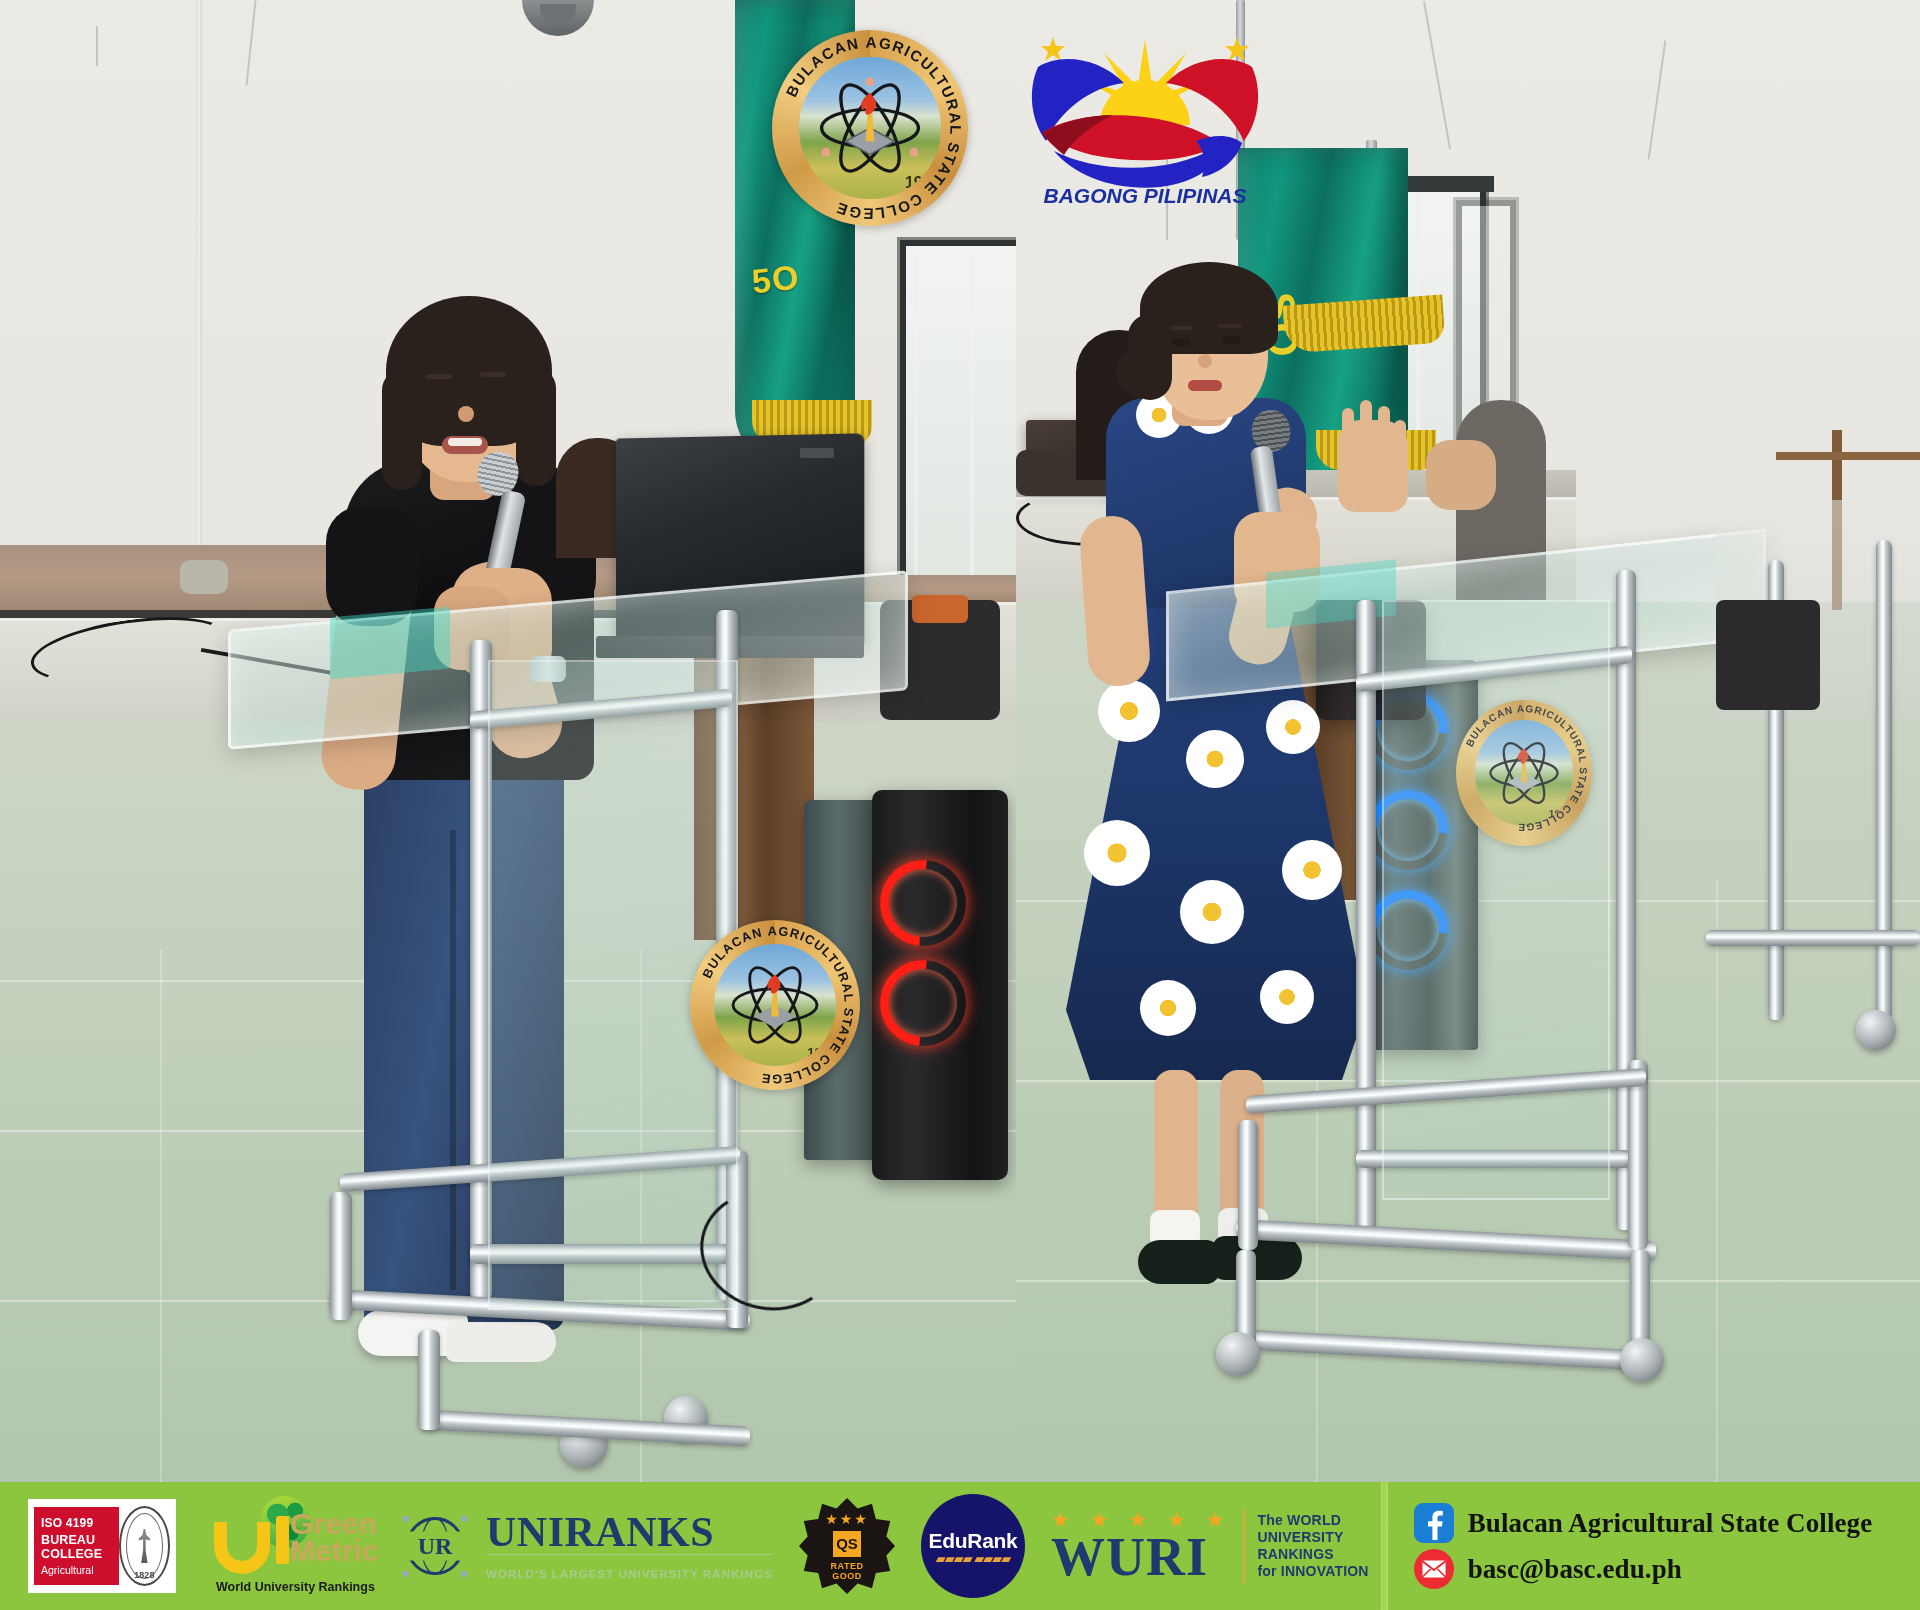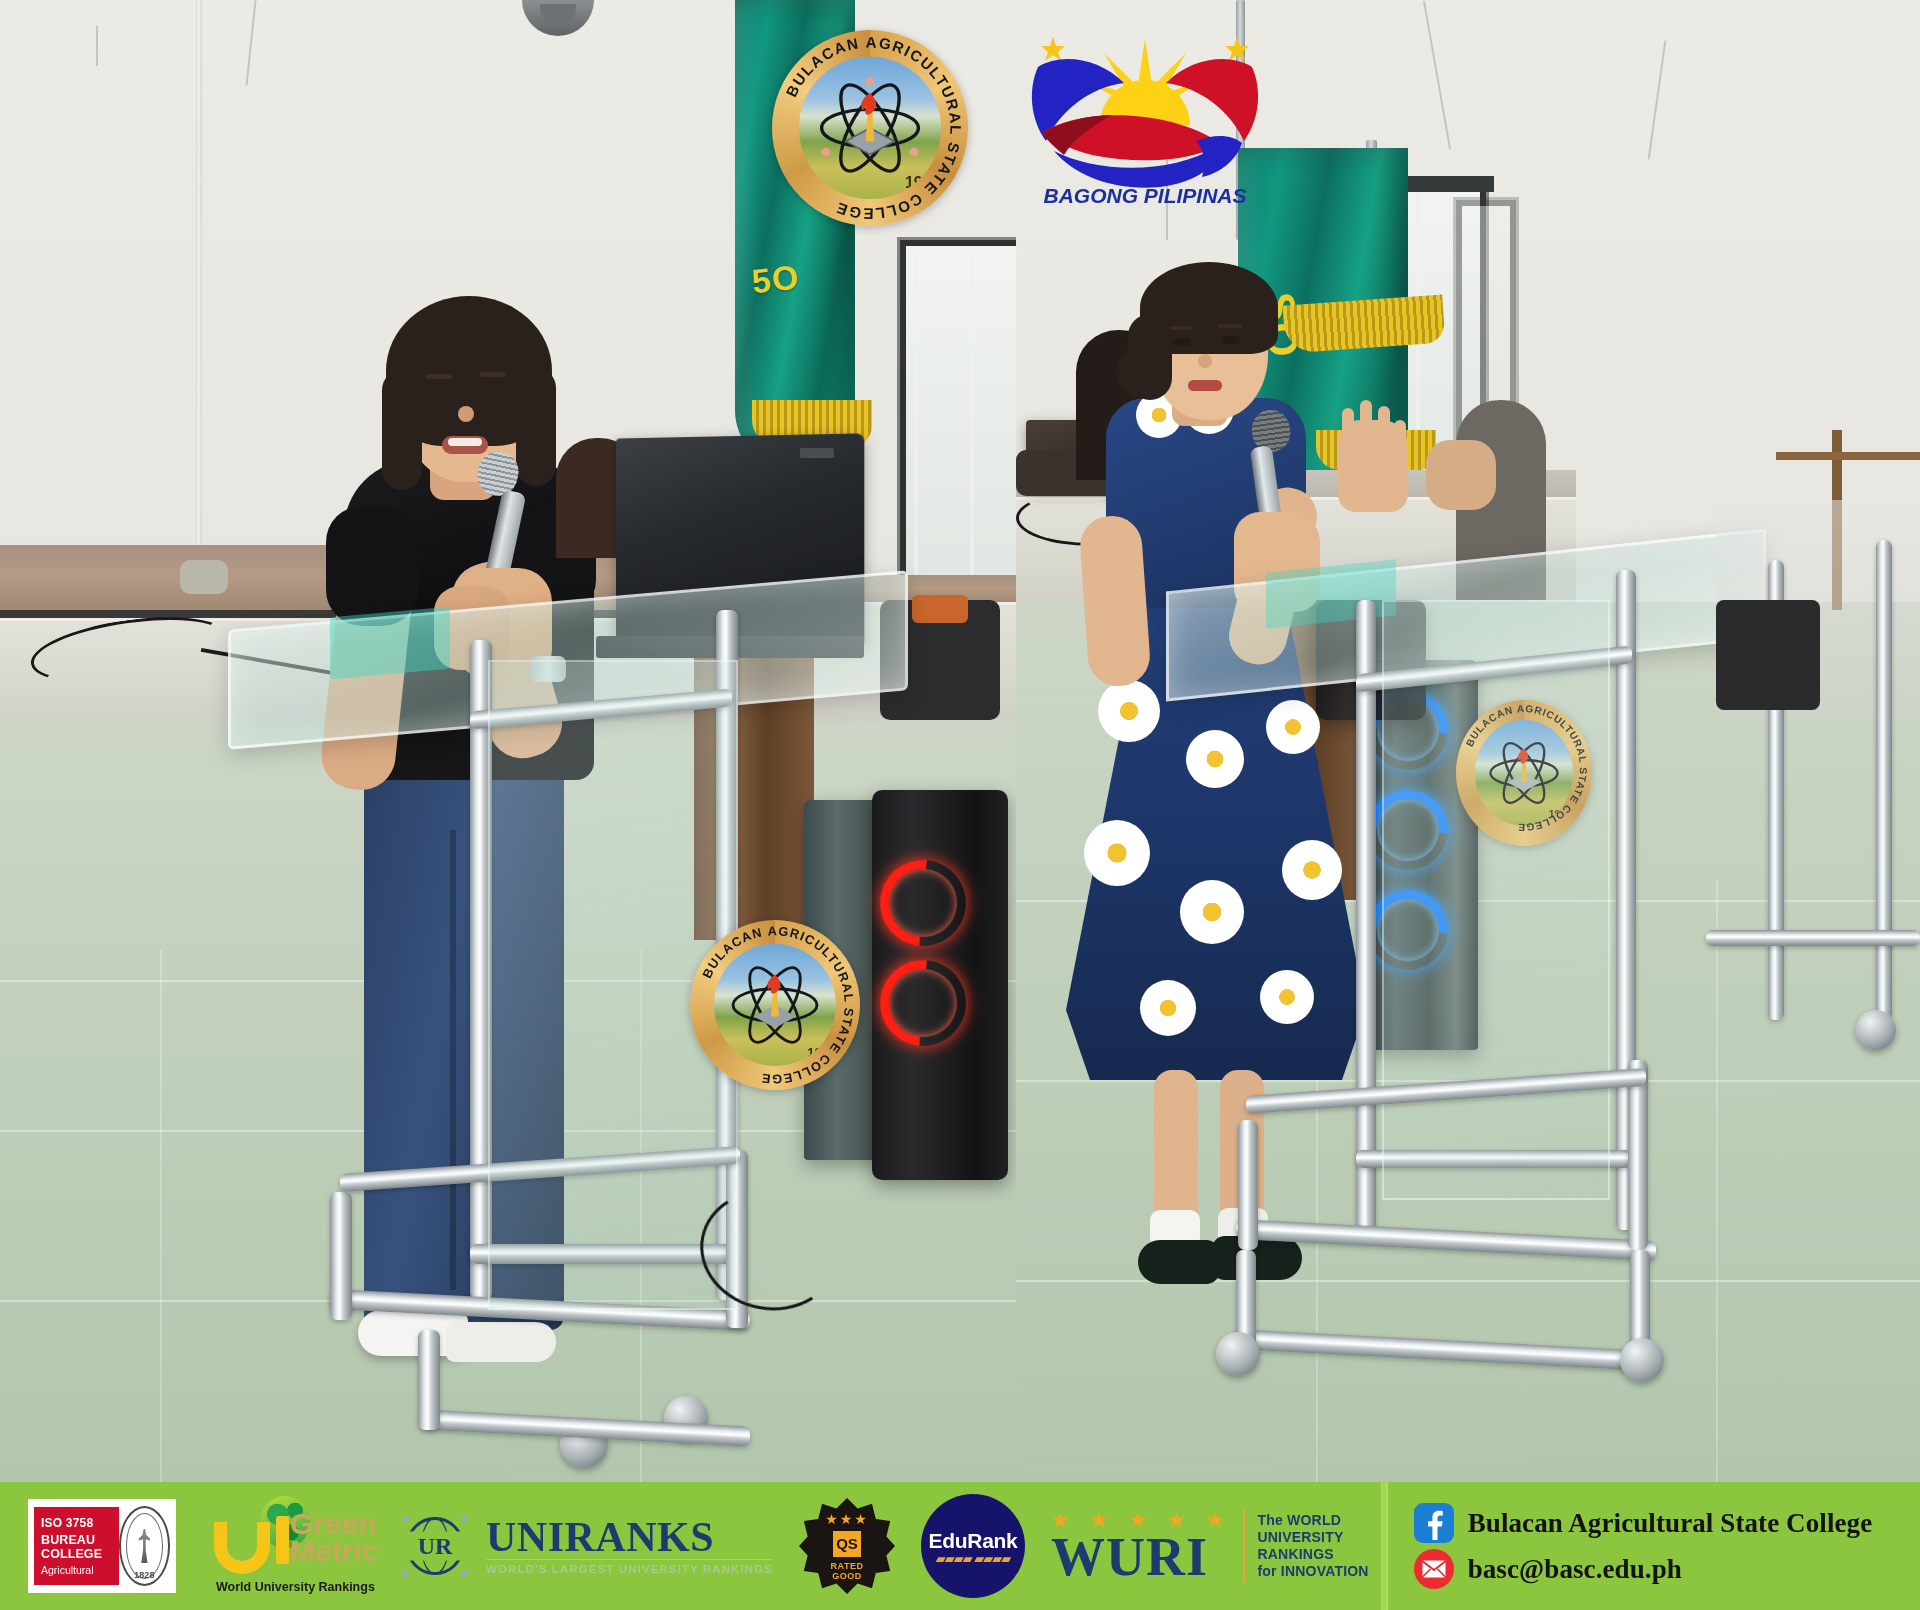--- a/index.html
+++ b/index.html
@@ -285,21 +285,21 @@
     text-align:center; font-size:24px; font-weight:800; color:#1F3A6E;
     font-family:"Liberation Serif", serif; background:#8CC63F; padding:1px 0;
   }
   .ur-star { position:absolute; color:#9aa7c6; font-size:13px; }
   .uniranks-word {
     font-family:"Liberation Serif", serif;
     font-size:42px; font-weight:700; color:#1F3A6E; letter-spacing:.5px; line-height:40px;
   }
   .uniranks-sub {
     font-size:11.5px; font-weight:600; color:#a8c98f; letter-spacing:1.1px;
-    border-top:1.5px solid #a8c98f; padding-top:3px; margin-top:2px;
+    border-top:1.5px solid #a8c98f; padding-top:13px; margin-top:2px;
   }
 
   
   .qs-badge {
     width:96px; height:96px; position:relative;
     display:flex; align-items:center; justify-content:center;
   }
   .qs-star-shape {
     position:absolute; inset:0; background:#1a1512;
     clip-path:polygon(50% 0%,61% 11%,76% 6%,80% 22%,95% 24%,91% 40%,100% 50%,91% 60%,95% 76%,80% 78%,76% 94%,61% 89%,50% 100%,39% 89%,24% 94%,20% 78%,5% 76%,9% 60%,0% 50%,9% 40%,5% 24%,20% 22%,24% 6%,39% 11%);
@@ -731,21 +731,21 @@
       <text x="125" y="188" text-anchor="middle" font-family="Liberation Sans, sans-serif" font-size="21" font-weight="bold" font-style="italic" fill="#1B2FA0">BAGONG PILIPINAS</text>
     </svg>
   </div>
 
   <div class="footer">
 
     <div class="footer-logos">
 
       <div class="iso-card">
         <div class="iso-red">
-          <div class="l1">ISO 3758</div>
+          <div class="l1">ISO 4199</div>
           <div class="l2">BUREAU COLLEGE</div>
           <div class="l3">Agricultural</div>
         </div>
         <div class="bv-oval">
           <div class="bv-ring"></div>
           <div class="bv-fig"></div>
           <div class="bv-year">1828</div>
         </div>
       </div>
 

